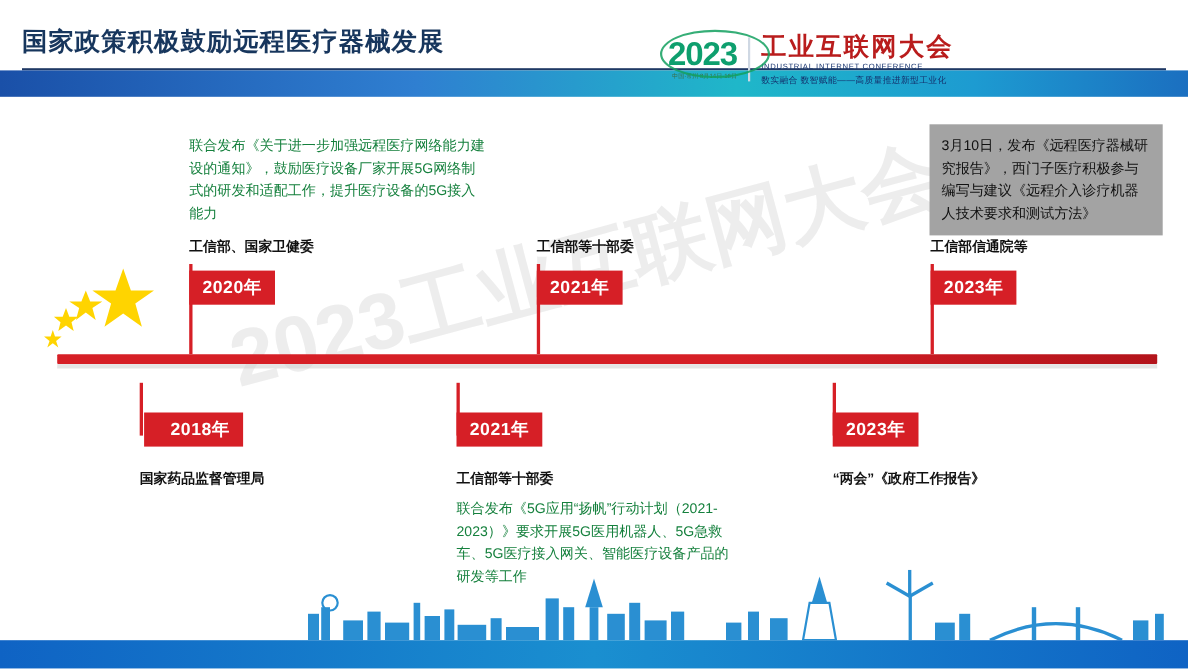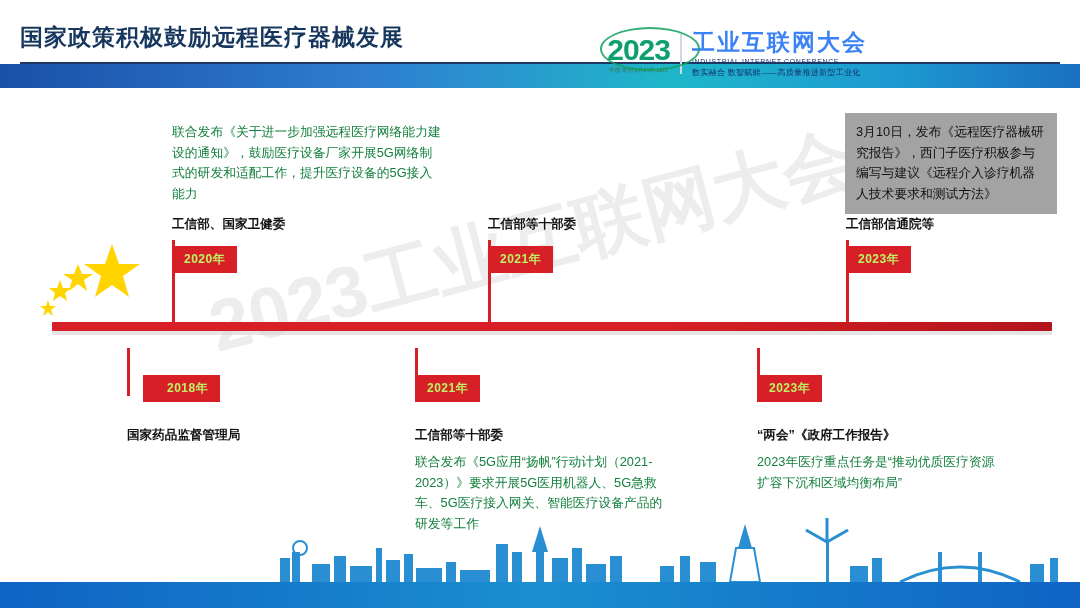--- a/index.html
+++ b/index.html
@@ -69,21 +69,21 @@
     align-items: center;
     gap: 10px;
   }
   .logo-2023 {
     position: relative;
     color: #0e9f6e;
     font-size: 30px;
     font-weight: bold;
     letter-spacing: -1px;
     line-height: 1;
-    text-align: center;
+    text-align: right;
   }
   .logo-2023 .ring {
     position: absolute;
     left: -7px;
     top: -8px;
     width: 96px;
     height: 40px;
     border: 2px solid #13a05f;
     border-radius: 50%;
     opacity: .85;
@@ -99,21 +99,21 @@
     width: 2px;
     height: 40px;
     background: #cfd8e3;
   }
   .logo-text-block {
     line-height: 1;
   }
   .logo-cn {
     font-size: 23px;
     font-weight: bold;
-    color: #3b82f6;
+    color: #b91c1c;
     letter-spacing: 2px;
   }
   .logo-en {
     font-size: 7px;
     color: #14326e;
     letter-spacing: .6px;
     margin-top: 4px;
   }
   .logo-slogan {
     font-size: 8px;
@@ -169,22 +169,22 @@
   .tick {
     position: absolute;
     width: 3px;
     background: #d61f26;
   }
 
   
   .year-chip {
     position: absolute;
     background: #d61f26;
-    color: #bef264;
-    font-size: 12px;
+    color: #ffffff;
+    font-size: 16px;
     font-weight: bold;
     padding: 5px 12px;
     letter-spacing: .5px;
     white-space: nowrap;
   }
 
   
   .body-text {
     position: absolute;
     font-size: 12.8px;
@@ -276,30 +276,29 @@
   <div class="org-text" style="left:172px; top:216px;">工信部、国家卫健委</div>
   <div class="year-chip" style="left:172px; top:246px;">2020年</div>
 
   <div class="org-text" style="left:488px; top:216px;">工信部等十部委</div>
   <div class="year-chip" style="left:488px; top:246px;">2021年</div>
 
   <div class="callout" style="left:845px; top:113px; width:190px;">3月10日，发布《远程医疗器械研究报告》，西门子医疗积极参与编写与建议《远程介入诊疗机器人技术要求和测试方法》</div>
   <div class="org-text" style="left:846px; top:216px;">工信部信通院等</div>
   <div class="year-chip" style="left:846px; top:246px;">2023年</div>
 
-  <div class="year-chip" style="left:143px; top:375px;padding-left:24px;">2018年</div>
+  <div class="year-chip" style="left:131px; top:375px;padding-left:24px;">2018年</div>
   <div class="org-text" style="left:127px; top:427px;">国家药品监督管理局</div>
 
   <div class="year-chip" style="left:415px; top:375px;">2021年</div>
   <div class="org-text" style="left:415px; top:427px;">工信部等十部委</div>
   <div class="body-text" style="left:415px; top:452px; width:260px;">联合发布《5G应用“扬帆”行动计划（2021-2023）》要求开展5G医用机器人、5G急救车、5G医疗接入网关、智能医疗设备产品的研发等工作</div>
 
   <div class="year-chip" style="left:757px; top:375px;">2023年</div>
   <div class="org-text" style="left:757px; top:427px;">“两会”《政府工作报告》</div>
-  <div class="body-text" style="left:757px; top:452px; width:250px;">2023年医疗重点任务是“推动优质医疗资源扩容下沉和区域均衡布局”</div>
 
   <div class="skyline">
     <svg width="1080" height="64" viewBox="0 0 1080 64">
       <g fill="#1f8ad0" opacity="0.95">
 
         <rect x="280" y="40" width="10" height="24"></rect>
         <rect x="292" y="34" width="8" height="30"></rect>
         <circle cx="300" cy="30" r="7" fill="none" stroke="#1f8ad0" stroke-width="2"></circle>
         <rect x="312" y="46" width="18" height="18"></rect>
         <rect x="334" y="38" width="12" height="26"></rect>

